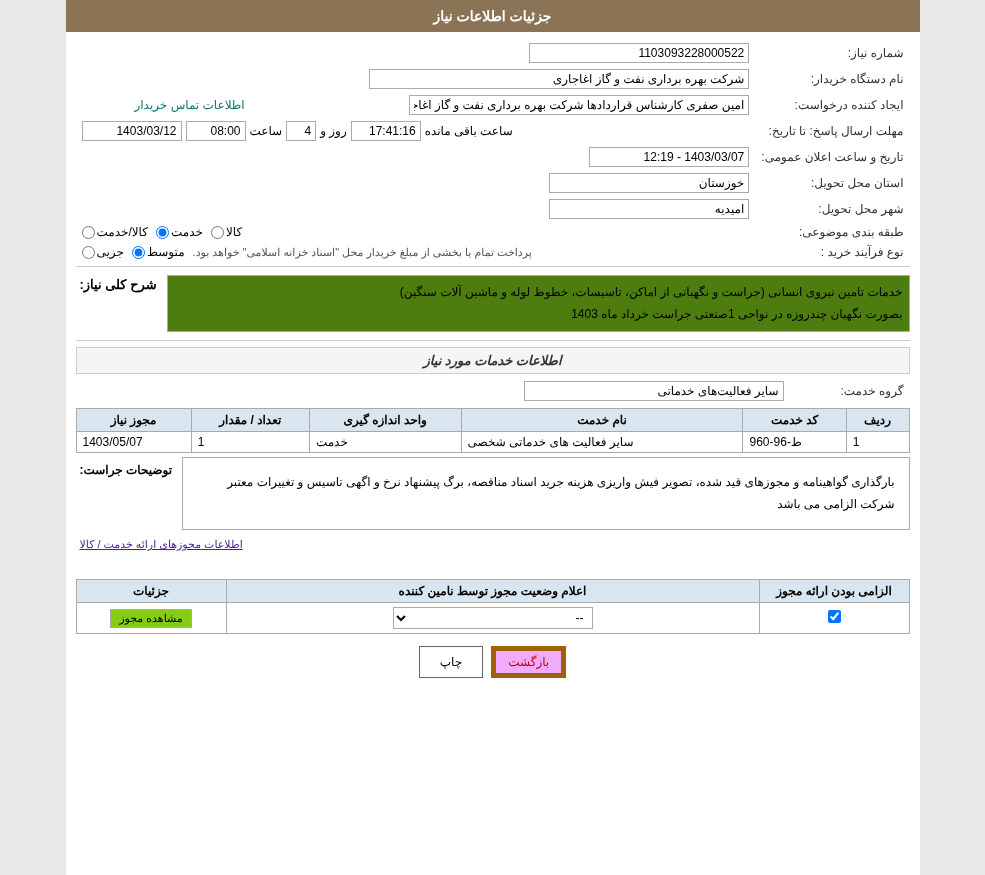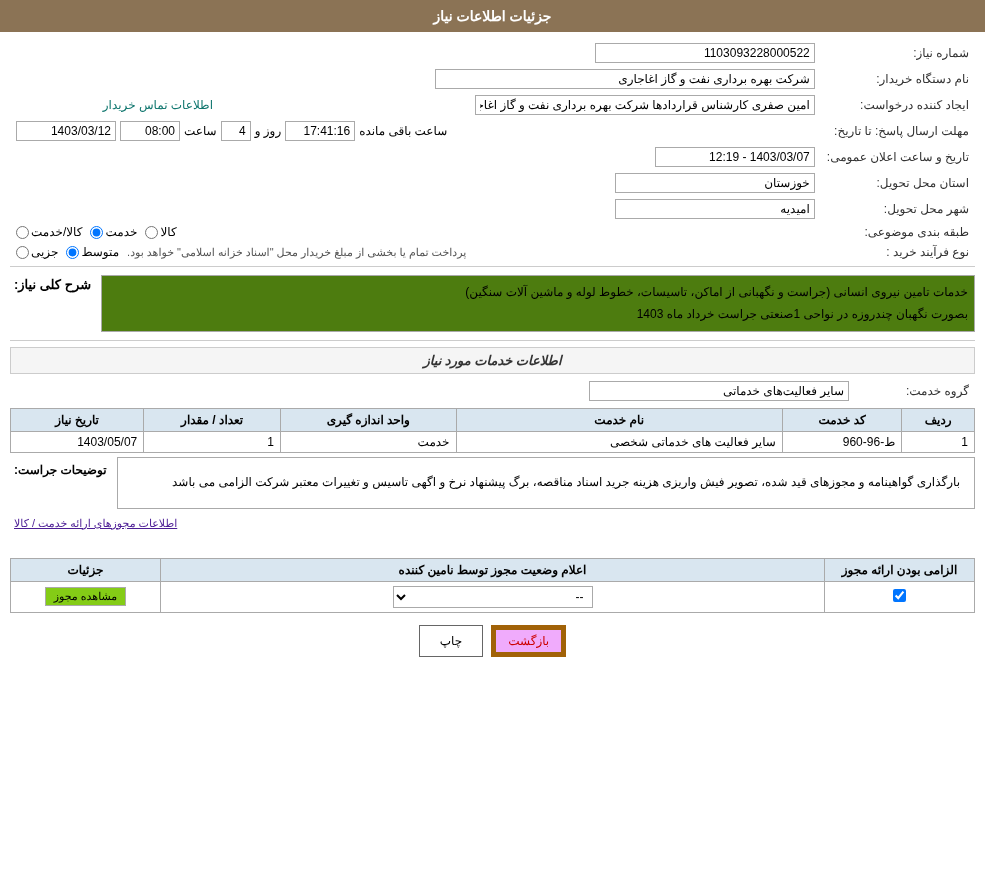--- a/index.html
+++ b/index.html
@@ -3,21 +3,21 @@
   <meta charset="utf-8">
   <style>
     * { box-sizing: border-box; margin: 0; padding: 0; }
     body {
       font-family: Tahoma, Arial, sans-serif;
       font-size: 12px;
       background: #e8e8e8;
       direction: rtl;
     }
     .page-wrapper {
-      width: 985px;
+      width: 854px;
       margin: 0 auto;
       background: #fff;
       min-height: 875px;
     }
     .header-bar {
       background: #8B7355;
       color: #fff;
       text-align: center;
       padding: 8px 10px;
       font-size: 14px;
@@ -110,21 +110,21 @@
       background: #d9e6f0;
       border: 1px solid #aaa;
       padding: 4px 6px;
       text-align: center;
       font-size: 12px;
       font-weight: bold;
     }
     .data-table td {
       border: 1px solid #aaa;
       padding: 3px 6px;
-      text-align: right;
+      text-align: left;
       font-size: 12px;
     }
     .notes-box {
       border: 1px solid #aaa;
       padding: 14px;
       text-align: right;
       line-height: 1.8;
       background: #fff;
       font-size: 12px;
       min-height: 50px;
@@ -351,21 +351,21 @@
       </table>
 
     <table class="data-table">
       <thead>
         <tr>
           <th>ردیف</th>
           <th>کد خدمت</th>
           <th>نام خدمت</th>
           <th>واحد اندازه گیری</th>
           <th>تعداد / مقدار</th>
-          <th>تاریخ نیاز</th>
+          <th>مجوز نیاز</th>
         </tr>
       </thead>
       <tbody>
         <tr>
           <td>1</td>
           <td>ط-96-960</td>
           <td>سایر فعالیت های خدماتی شخصی</td>
           <td>خدمت</td>
           <td>1</td>
           <td>1403/05/07</td>

